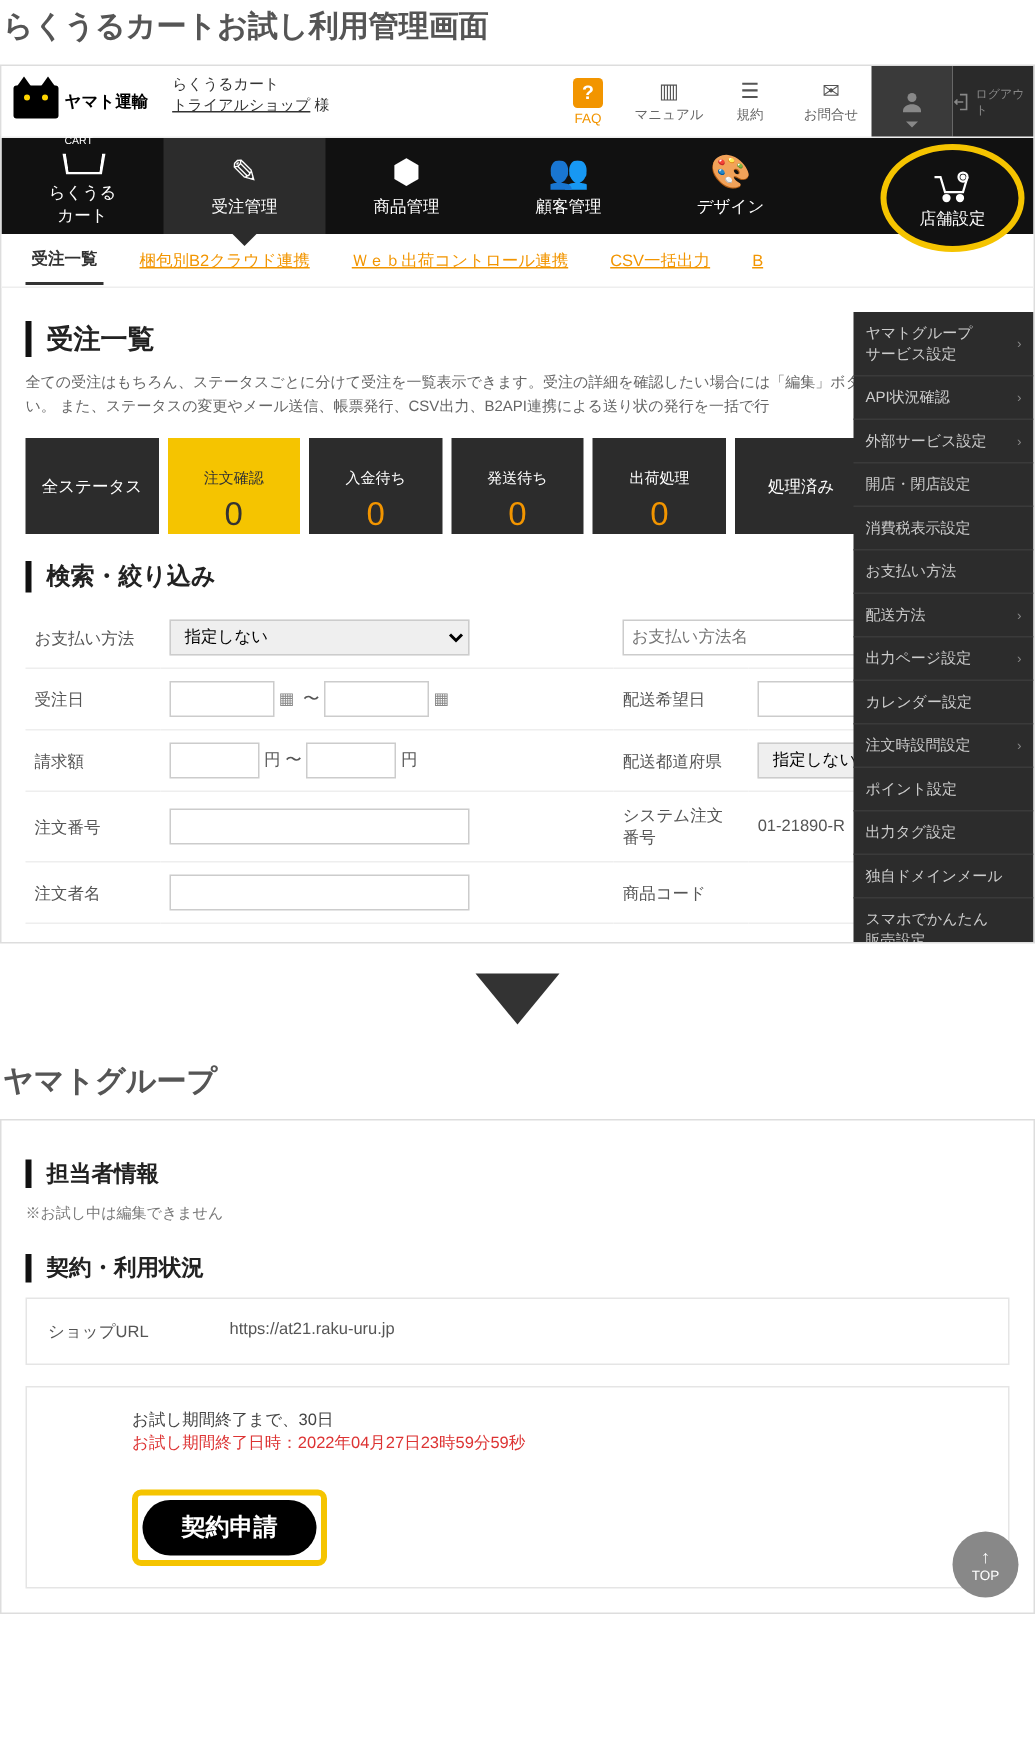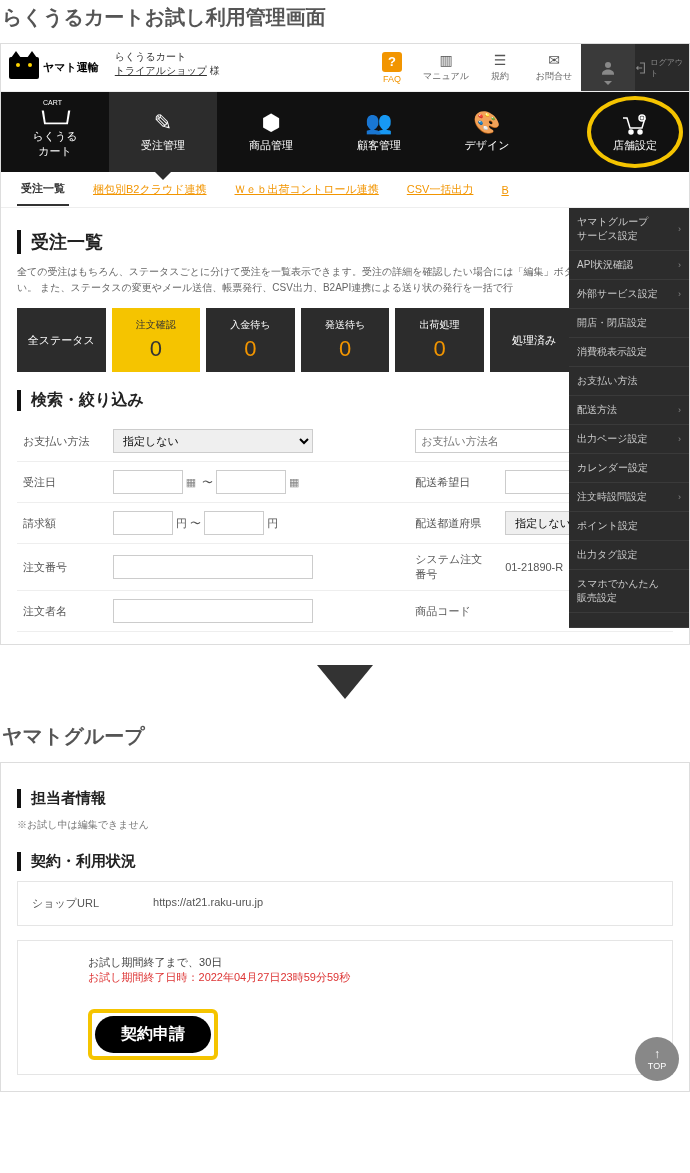--- a/index.html
+++ b/index.html
@@ -21,21 +21,21 @@
 .top-icons{display:flex;margin-left:auto}
 .top-icon{width:54px;display:flex;flex-direction:column;align-items:center;justify-content:center;font-size:9px;color:#666;gap:2px}
 .top-icon.faq{color:#f29500}
 .top-icon.faq .ic{background:#f29500;color:#fff;width:20px;height:20px;border-radius:3px;display:flex;align-items:center;justify-content:center;font-weight:bold;font-size:13px}
 .ic{width:20px;height:16px;color:#555;display:flex;align-items:center;justify-content:center;font-size:14px}
 .user-box{width:54px;background:#3a3a3a;display:flex;align-items:center;justify-content:center;position:relative}
 .user-box::after{content:"";position:absolute;bottom:6px;left:50%;transform:translateX(-50%);border-left:4px solid transparent;border-right:4px solid transparent;border-top:4px solid #888}
 .logout{width:54px;background:#2a2a2a;color:#888;font-size:8px;display:flex;flex-direction:row;align-items:center;justify-content:center;gap:2px}
 
 
-.mainnav{background:#111;display:flex;height:80px;position:relative}
+.mainnav{background:#111;display:flex;height:64px;position:relative}
 .nav-item{flex:0 0 108px;color:#fff;display:flex;flex-direction:column;align-items:center;justify-content:center;font-size:11px;gap:4px;position:relative}
 .nav-item.active{background:#2c2c2c}
 .nav-item.active::after{content:"";position:absolute;bottom:-8px;left:50%;transform:translateX(-50%);border-left:8px solid transparent;border-right:8px solid transparent;border-top:8px solid #2c2c2c;z-index:2}
 .nav-ic{font-size:22px;line-height:1}
 .cart-ic{position:relative;width:28px;height:20px}
 .cart-ic::before{content:"";position:absolute;width:22px;height:12px;border:2px solid #fff;border-top:none;bottom:0;left:2px;transform:perspective(20px) rotateX(-15deg)}
 .cart-ic::after{content:"CART";position:absolute;top:-6px;font-size:7px;left:2px}
 .nav-highlight{position:absolute;right:6px;top:4px;width:96px;height:72px;border:4px solid #f5c400;border-radius:50%;display:flex;flex-direction:column;align-items:center;justify-content:center;color:#fff;font-size:11px;gap:2px;background:#111}
 
 
@@ -50,21 +50,21 @@
 .dd-item .chev{font-size:9px;color:#888}
 
 
 .content{padding:12px 16px}
 .h-bar{border-left:4px solid #111;padding-left:10px;margin:10px 0}
 .h-bar h2{font-size:18px;font-weight:bold;color:#222}
 .desc{font-size:10px;color:#666;line-height:1.6;margin-bottom:12px}
 
 
 .status-row{display:flex;gap:6px;margin-bottom:18px}
-.status-box{flex:1;background:#2c2c2c;color:#fff;height:64px;display:flex;flex-direction:column;align-items:center;justify-content:center;font-size:10px;gap:4px}
+.status-box{flex:1;background:#2c2c2c;color:#fff;height:64px;display:flex;flex-direction:column;align-items:center;justify-content:flex-end;font-size:10px;gap:4px}
 .status-box.yellow{background:#f5c400;color:#333}
 .status-box .num{font-size:22px;color:#f29500}
 .status-box.yellow .num{color:#333}
 .status-box.noNum{justify-content:center;font-size:11px}
 
 
 .form-table{width:100%;border-collapse:collapse;font-size:11px}
 .form-table td{padding:8px 6px;border-bottom:1px solid #eee;color:#555}
 .form-table td.lbl{width:90px;font-weight:normal}
 .form-table input[type=text],.form-table select{border:1px solid #ccc;padding:3px 5px;font-size:11px;height:24px}
@@ -229,20 +229,23 @@
         <span style="white-space: pre-line;">注文時設問設定</span>
         <span class="chev">›</span>
       </div>
       <div class="dd-item">
         <span style="white-space: pre-line;">ポイント設定</span>
       </div>
       <div class="dd-item">
         <span style="white-space: pre-line;">出力タグ設定</span>
       </div>
       <div class="dd-item">
+        <span style="white-space: pre-line;">独自ドメインメール</span>
+      </div>
+      <div class="dd-item">
         <span style="white-space: pre-line;">スマホでかんたん
 販売設定</span>
       </div>
       <div class="dd-item"></div>
     </div>
 
   <div class="content">
     <div class="h-bar">
         <h2>受注一覧</h2>
       </div>

